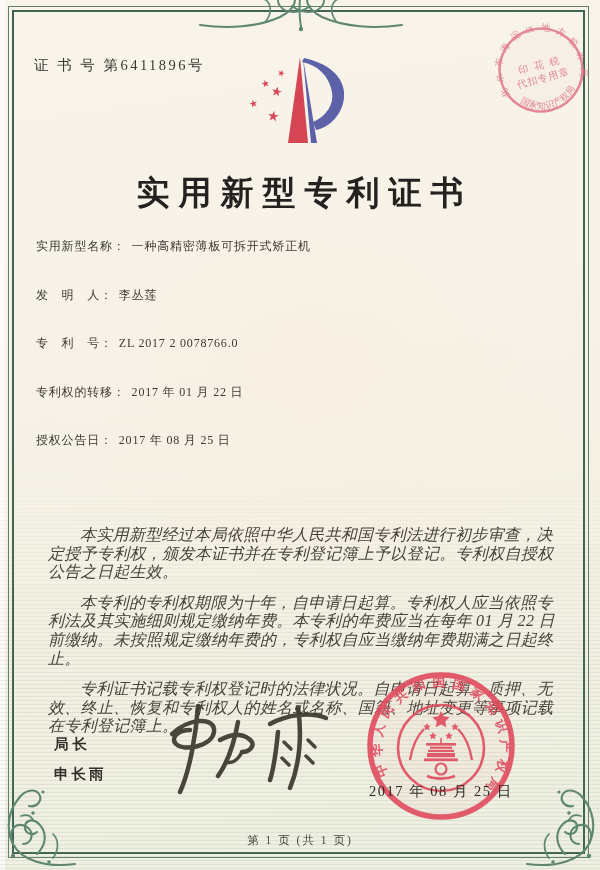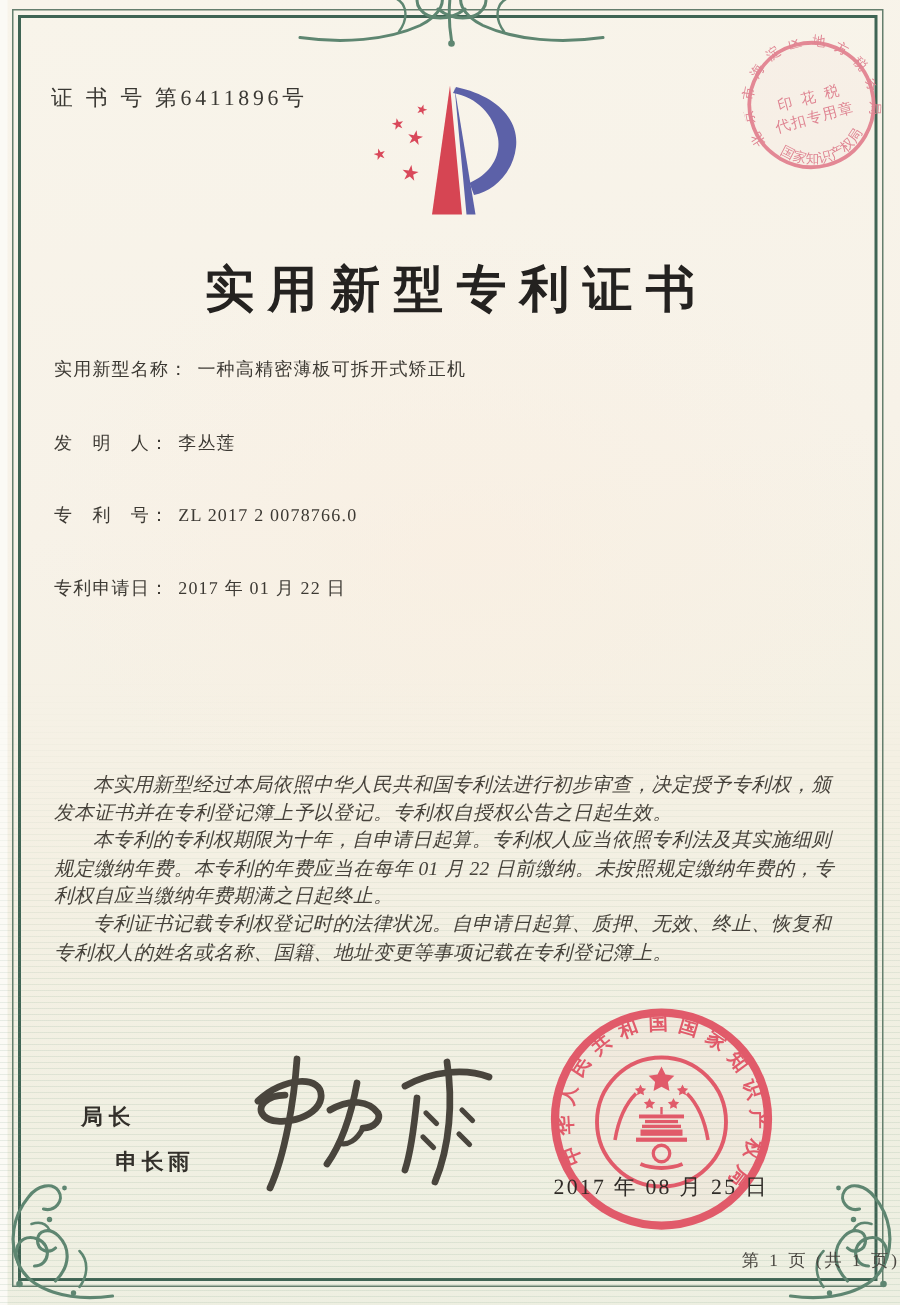--- a/index.html
+++ b/index.html
@@ -30,30 +30,30 @@
   .logo{position:absolute;left:240px;top:52px;width:110px;height:95px;}
   .star{position:absolute;color:#d9485a;line-height:1;}
   .tax-stamp{position:absolute;left:496px;top:25px;width:90px;height:90px;transform:rotate(-15deg);opacity:.92;}
   .stamp-text{fill:#dd7b8b;font-family:"Liberation Serif","DejaVu Serif",serif;}
   .title{position:absolute;left:0;top:151px;width:100%;text-align:center;
     font-size:33px;font-weight:700;letter-spacing:9px;text-indent:9px;color:#242220;margin-top:20px;}
   .fields{position:absolute;left:36px;top:235px;width:530px;}
   .field-row{font-size:12px;line-height:22px;margin-bottom:26.5px;letter-spacing:.8px;color:#3c3933;white-space:nowrap;}
   .field-value{margin-left:6px;}
   .body-text{position:absolute;left:36px;top:514px;width:531px;font-style:italic;color:#46423b;}
-  .body-text p{margin:0;font-size:13px;line-height:18.6px;text-indent:2em;letter-spacing:.3px;}
+  .body-text p{margin:12px;font-size:16px;line-height:18.6px;text-indent:2em;letter-spacing:.3px;}
   .sign-title{position:absolute;left:54px;top:735px;font-family:Liberation Serif, serif;
     font-weight:700;font-size:14.5px;letter-spacing:4px;color:#33302b;}
   .sign-name{position:absolute;left:54px;top:765px;font-family:"Liberation Sans","DejaVu Sans",sans-serif;
-    font-weight:700;font-size:14.5px;letter-spacing:3px;color:#33302b;margin-left:23px;}
+    font-weight:700;font-size:14.5px;letter-spacing:3px;color:#33302b;}
   .signature{position:absolute;left:142px;top:700px;width:190px;height:100px;}
   .seal{position:absolute;left:363px;top:668px;width:156px;height:156px;opacity:.9;}
   .seal-text{fill:#e04b5e;font-family:"Liberation Serif","DejaVu Serif",serif;}
   .seal-date{position:absolute;left:369px;top:782px;font-size:14.5px;letter-spacing:1.5px;color:#2f2b27;z-index:5;}
-  .footer{position:absolute;left:0;top:833px;width:100%;text-align:right;
+  .footer{position:absolute;left:0;top:833px;width:100%;text-align:center;
     font-size:11.5px;letter-spacing:2px;color:#4a4741;}
   svg{display:block;}
 </style>
 </head>
 <body>
 
 <div class="page">
 
   <div class="scan-edge"></div>
 
@@ -143,21 +143,24 @@
     <div class="field-row">
       <span>实用新型名称：</span><span class="field-value">一种高精密薄板可拆开式矫正机</span>
     </div>
     <div class="field-row">
       <span>发　明　人：</span><span class="field-value">李丛莲</span>
     </div>
     <div class="field-row">
       <span>专　利　号：</span><span class="field-value">ZL 2017 2 0078766.0</span>
     </div>
     <div class="field-row">
-      <span>专利申请日：</span><span class="field-value">2017 年 01 月 22 日</span>
+      <span>专利权的转移：</span><span class="field-value">2017 年 01 月 22 日</span>
+    </div>
+    <div class="field-row">
+      <span>授权公告日：</span><span class="field-value">2017 年 08 月 25 日</span>
     </div>
   </div>
 
   <div class="body-text">
     <p>本实用新型经过本局依照中华人民共和国专利法进行初步审查，决定授予专利权，颁发本证书并在专利登记簿上予以登记。专利权自授权公告之日起生效。</p>
     <p>本专利的专利权期限为十年，自申请日起算。专利权人应当依照专利法及其实施细则规定缴纳年费。本专利的年费应当在每年 01 月 22 日前缴纳。未按照规定缴纳年费的，专利权自应当缴纳年费期满之日起终止。</p>
     <p>专利证书记载专利权登记时的法律状况。自申请日起算、质押、无效、终止、恢复和专利权人的姓名或名称、国籍、地址变更等事项记载在专利登记簿上。</p>
   </div>
 
   <div class="sign-title">局长</div>

